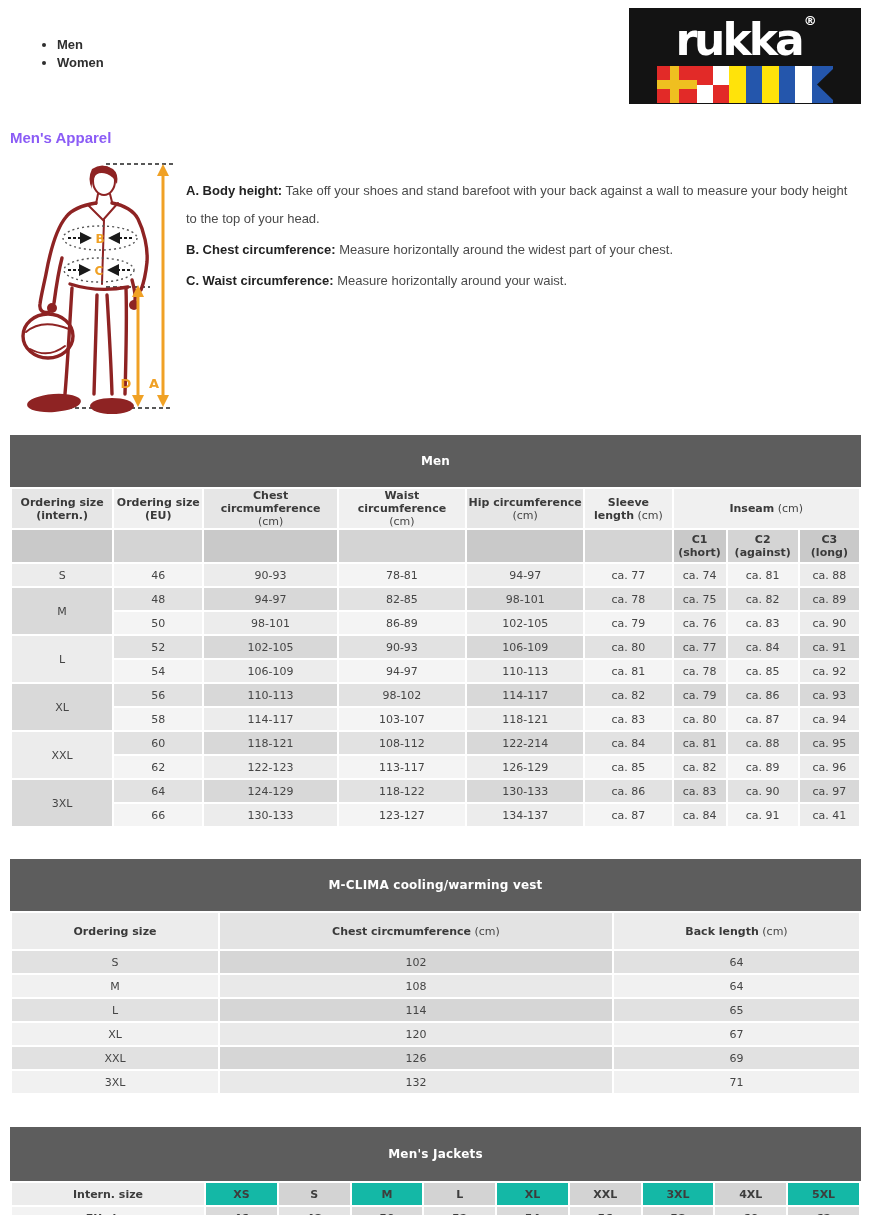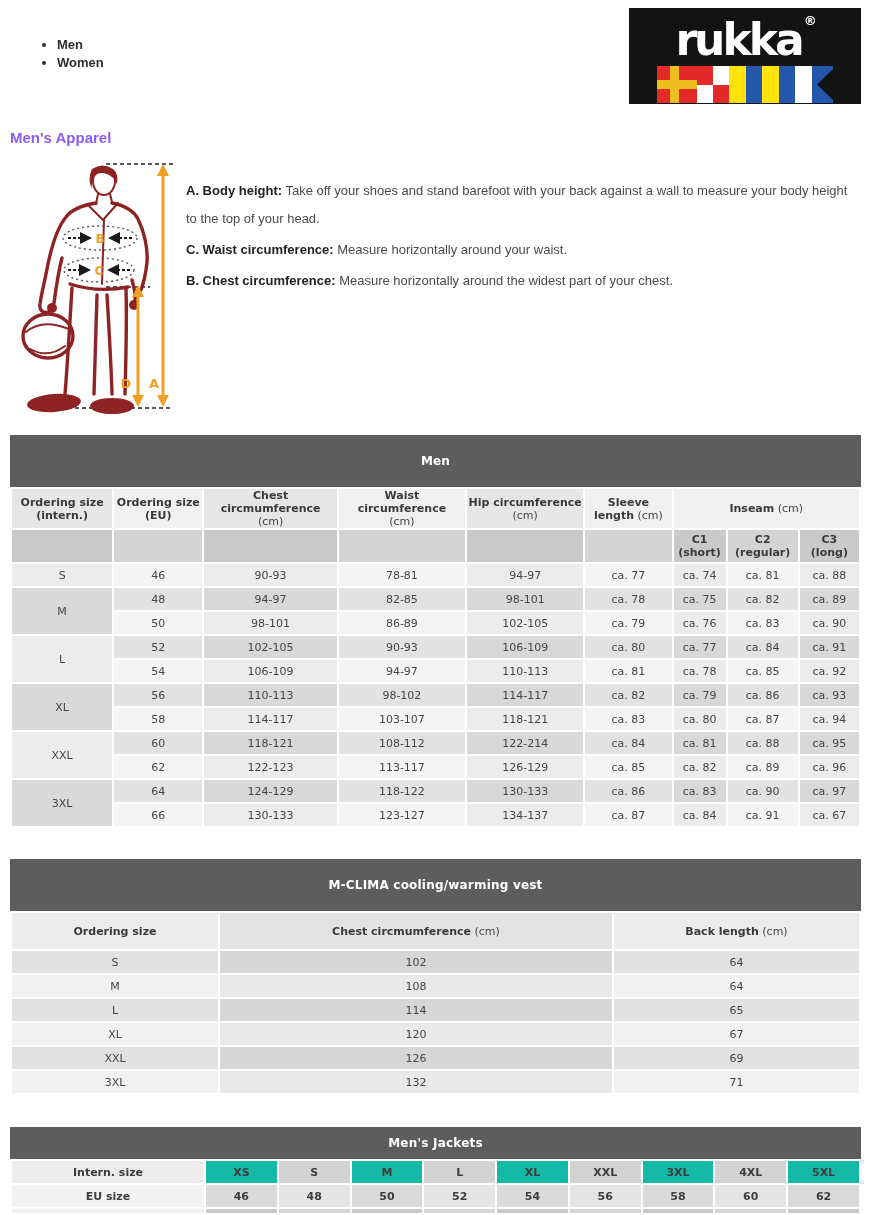--- a/index.html
+++ b/index.html
@@ -171,22 +171,22 @@
         <g>
           <line class="or-line" x1="153" y1="18" x2="153" y2="243"></line>
           <polygon class="or-head" points="153,8 147,20 159,20"></polygon>
           <polygon class="or-head" points="153,251 147,239 159,239"></polygon>
           <text class="or-label" x="144" y="232" text-anchor="middle">A</text>
         </g>
       </svg>
     </div>
     <div class="guide-text">
       <p><b>A. Body height:</b><span> Take off your shoes and stand barefoot with your back against a wall to measure your body height to the top of your head.</span></p>
+      <p><b>B. Chest circumference:</b><span> Measure horizontally around the widest part of your chest.</span></p>
       <p><b>C. Waist circumference:</b><span> Measure horizontally around your waist.</span></p>
-      <p><b>B. Chest circumference:</b><span> Measure horizontally around the widest part of your chest.</span></p>
     </div>
   </div>
 
   <div class="tbl-block">
     <div class="tbl-title">Men</div>
     <table class="sz">
         <colgroup>
           <col style="width: 100px;">
           <col style="width: 88px;">
           <col style="width: 132px;">
@@ -208,21 +208,21 @@
             <th class="h1 ce" colspan="3"><b>Inseam</b> <span class="unit">(cm)</span></th>
           </tr>
           <tr>
             <th class="h2 co"></th>
             <th class="h2 ce"></th>
             <th class="h2 co"></th>
             <th class="h2 ce"></th>
             <th class="h2 co"></th>
             <th class="h2 ce"></th>
             <th class="h2 co"><b>C1</b><br><b>(short)</b></th>
-            <th class="h2 ce"><b>C2</b><br><b>(regular)</b></th>
+            <th class="h2 ce"><b>C2</b><br><b>(against)</b></th>
             <th class="h2 co"><b>C3</b><br><b>(long)</b></th>
           </tr>
         </thead>
         <tbody>
           <tr>
             <td class="gl" rowspan="1">S</td>
             <td class="rl ce">46</td>
             <td class="rl co">90-93</td>
             <td class="rl ce">78-81</td>
             <td class="rl co">94-97</td>
@@ -327,21 +327,21 @@
             <td class="rd co">ca. 97</td>
           </tr>
           <tr>
             <td class="rl ce">66</td>
             <td class="rl co">130-133</td>
             <td class="rl ce">123-127</td>
             <td class="rl co">134-137</td>
             <td class="rl ce">ca. 87</td>
             <td class="rl co">ca. 84</td>
             <td class="rl ce">ca. 91</td>
-            <td class="rl co">ca. 67</td>
+            <td class="rl co">ca. 41</td>
           </tr>
         </tbody>
       </table>
   </div>
 
   <div class="tbl-block" style="margin-top:31px;">
     <div class="tbl-title">M-CLIMA cooling/warming vest</div>
     <table class="sz">
         <colgroup>
           <col style="width: 206px;">
@@ -384,21 +384,21 @@
           <tr>
             <td class="ml-side">3XL</td>
             <td class="ml-mid">132</td>
             <td class="ml-side">71</td>
           </tr>
         </tbody>
       </table>
   </div>
 
   <div class="tbl-block" style="margin-top:32px;">
-    <div class="tbl-title" style="height:32px;">Men's Jackets</div>
+    <div class="tbl-title" style="height:54px;">Men's Jackets</div>
     <table class="sz jk">
         <colgroup>
           <col style="width: 192px;">
           <col>
           <col>
           <col>
           <col>
           <col>
           <col>
           <col>

